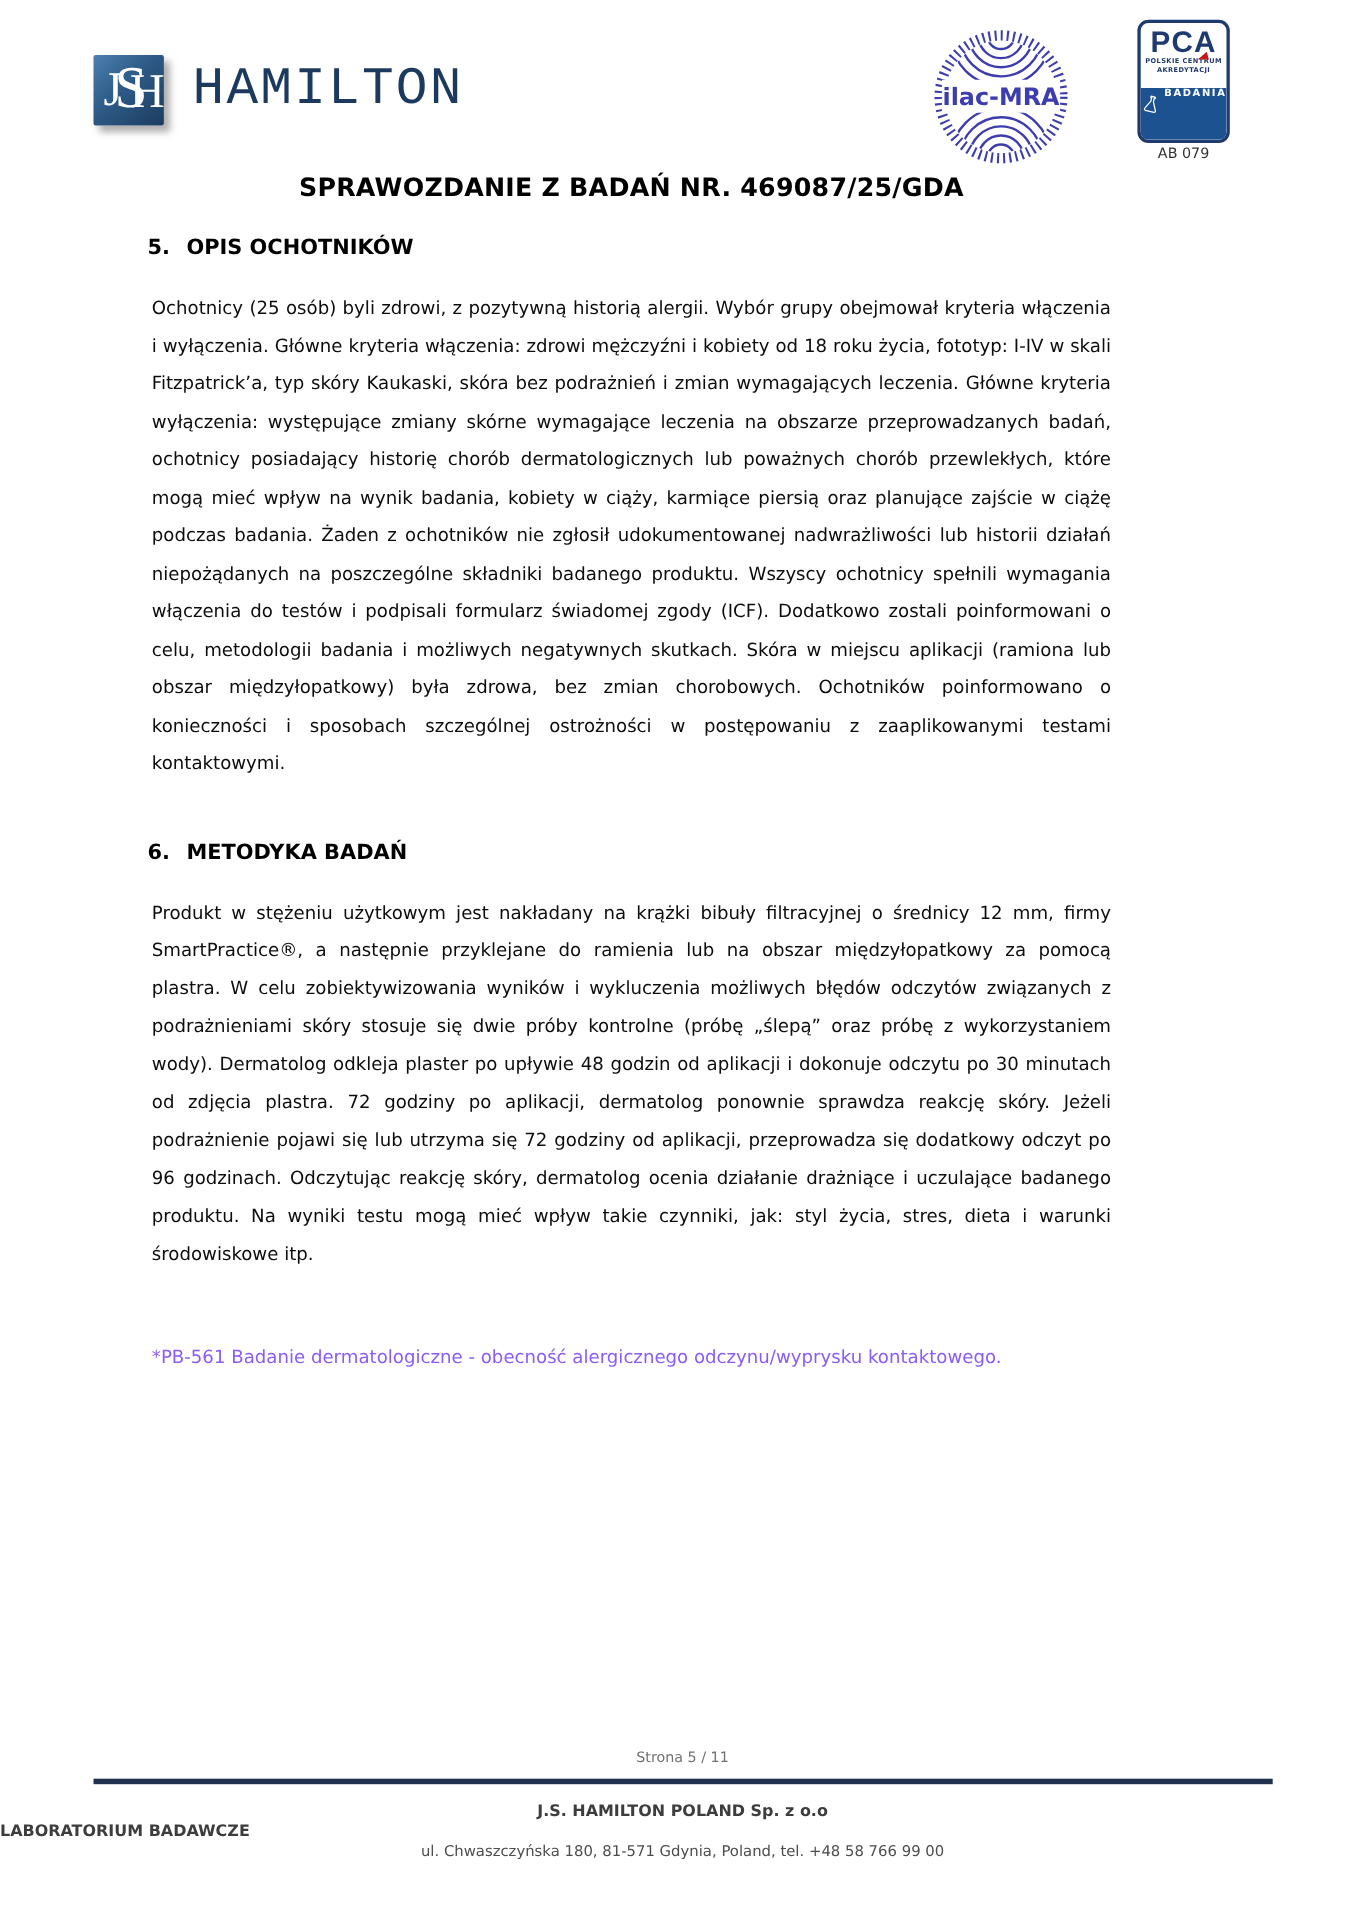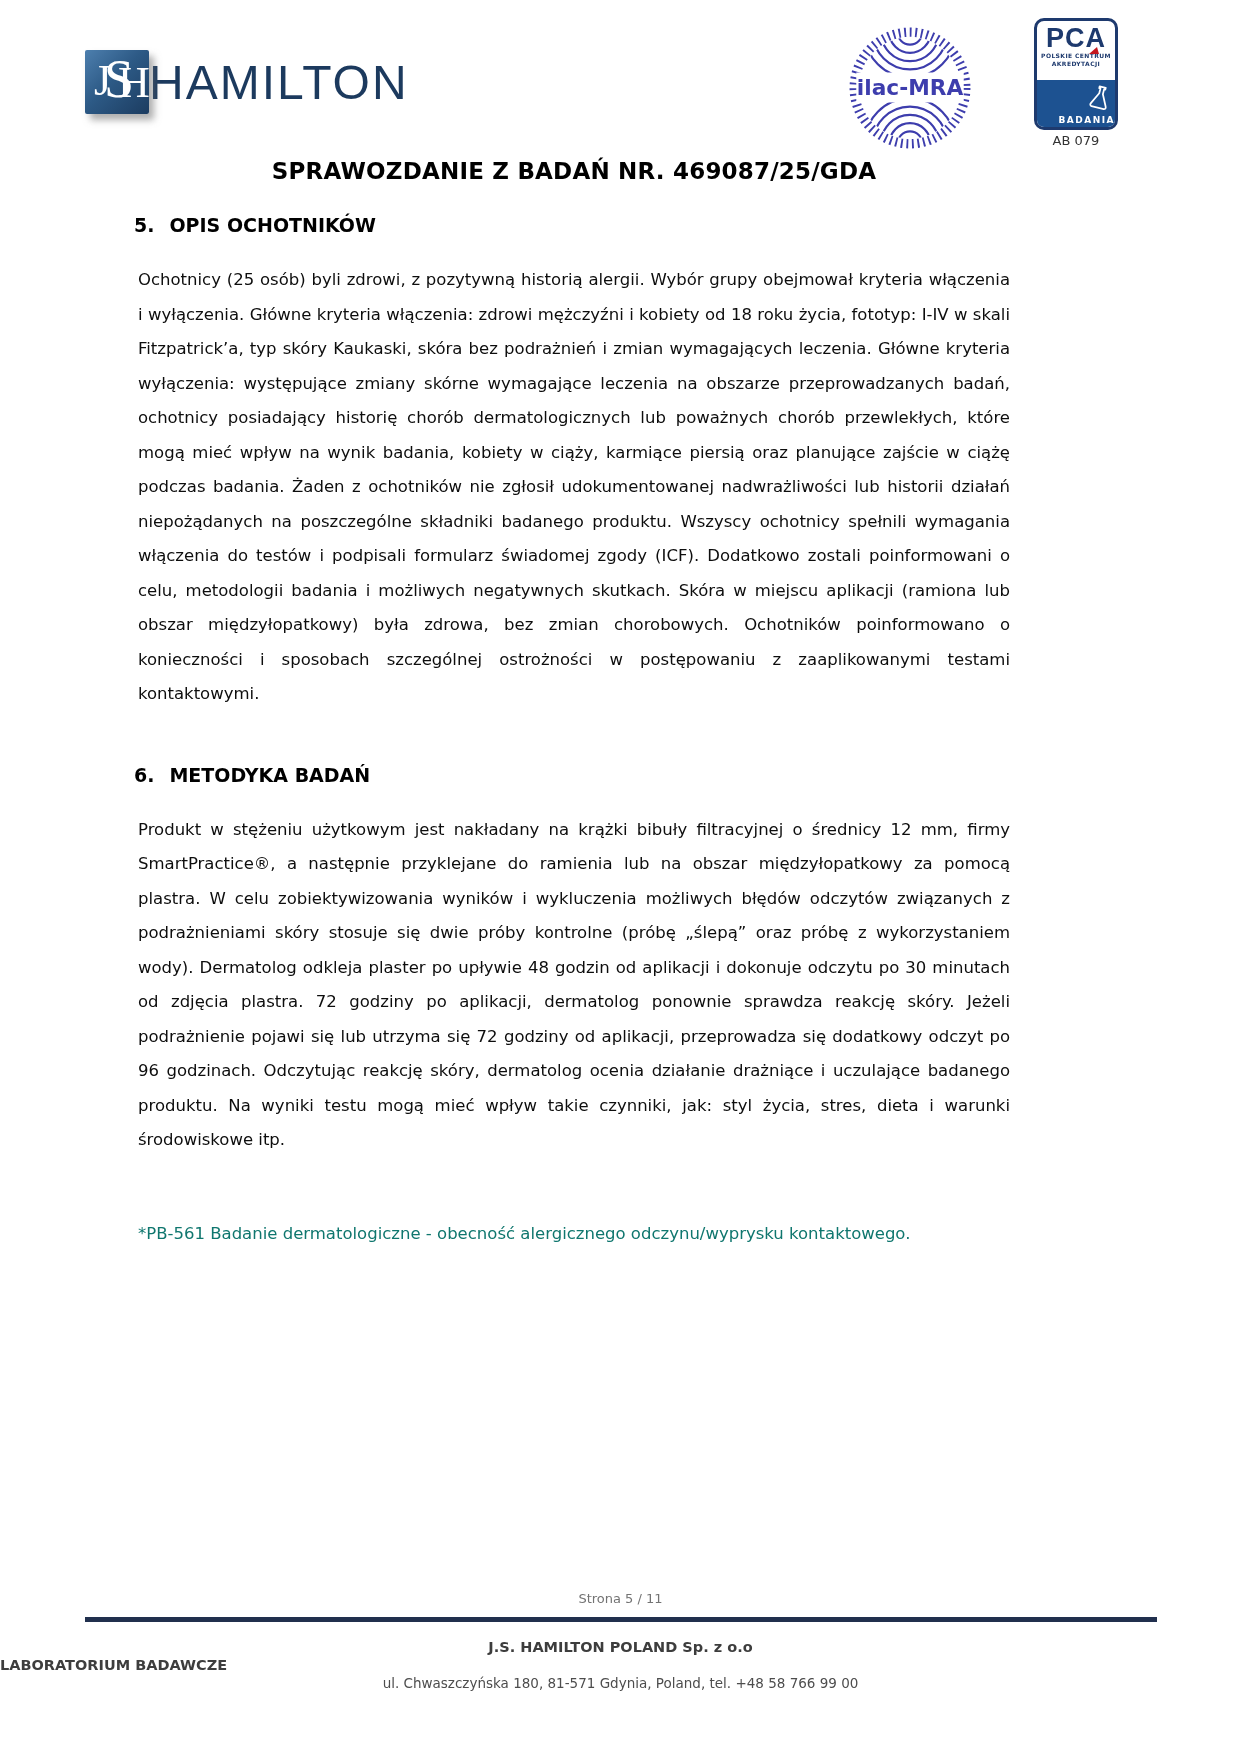--- a/index.html
+++ b/index.html
@@ -13,21 +13,21 @@
     position:relative;width:64px;height:64px;border-radius:2px;
     background:linear-gradient(135deg,#4d7fae 0%,#2d5a86 45%,#1c3c60 100%);
     box-shadow:5px 6px 7px rgba(110,110,110,.55);
     font-family:"Liberation Serif", serif;color:#fff;
   }
   .monogram span{position:absolute;line-height:1;}
   .mJ{left:9px;top:9px;font-size:44px;}
   .mS{left:19px;top:2px;font-size:54px;}
   .mH{left:33px;top:11px;font-size:44px;}
   .brandname{
-    font-family:Liberation Sans, sans-serif;
+    margin-left:26px;font-family:Liberation Mono, monospace;
     font-size:48px;color:#1c3a5e;letter-spacing:2px;text-align:center;
   }
   .certs-ilac{position:absolute;left:848px;top:26px;}
   .pca-wrap{position:absolute;left:1032px;top:18px;width:88px;text-align:center;}
   .pca-box{
     box-sizing:border-box;width:84px;height:112px;margin:0 auto;
     border:3px solid #1e3a6e;border-radius:10px;background:#fff;overflow:hidden;
     display:flex;flex-direction:column;
   }
   .pca-top{position:relative;flex:0 0 56px;padding-top:3px;border-radius:14px;}
@@ -37,43 +37,43 @@
   }
   .pca-red-tri{
     position:absolute;left:52px;top:26px;width:0;height:0;
     border-left:8px solid transparent;border-right:2px solid transparent;
     border-bottom:7px solid #c4161c;
   }
   .pca-sub{
     font-size:6px;font-weight:bold;color:#1e3a6e;letter-spacing:.4px;line-height:8px;
   }
   .pca-bottom{
-    flex:1;background:#1d5291;display:flex;flex-direction:column;
-    align-items:flex-end;justify-content:center;gap:2px;
+    flex:1;background:#1d5291;display:flex;flex-direction:row;
+    align-items:flex-start;justify-content:center;gap:2px;
   }
   .pca-badania{font-size:9px;font-weight:bold;color:#ffffff;letter-spacing:1.5px;}
   .pca-number{margin-top:3px;font-size:13px;color:#333;}
   
   .content{position:absolute;left:138px;top:158px;width:872px;}
   .doc-title{
     text-align:center;font-size:23px;font-weight:bold;color:#000;
     letter-spacing:.2px;margin:0 0 30px 0;
     font-family:"DejaVu Sans", sans-serif;
   }
   .sec-heading{
     display:flex;gap:15px;font-size:19px;font-weight:bold;color:#000;
     margin:0 0 0 -4px;
   }
   .body-par{
     margin:27px 0 0 0;font-size:16.5px;line-height:34.5px;color:#0d0d0d;
     text-align:justify;
   }
   .gap-before-sec{margin-top:52px;}
   .footnote{
-    margin:56px 0 0 0;font-size:16.5px;line-height:40px;color:#0f766e;
+    margin:56px 0 0 0;font-size:16.5px;line-height:40px;color:#8b5cf6;
     text-align:left;
   }
   
   .page-num{
     position:absolute;left:0;top:1591px;width:100%;text-align:center;
     font-size:13px;color:#737373;
   }
   .footer-rule{
     position:absolute;left:85px;right:84px;top:1617px;height:5px;background:#21304e;
   }

